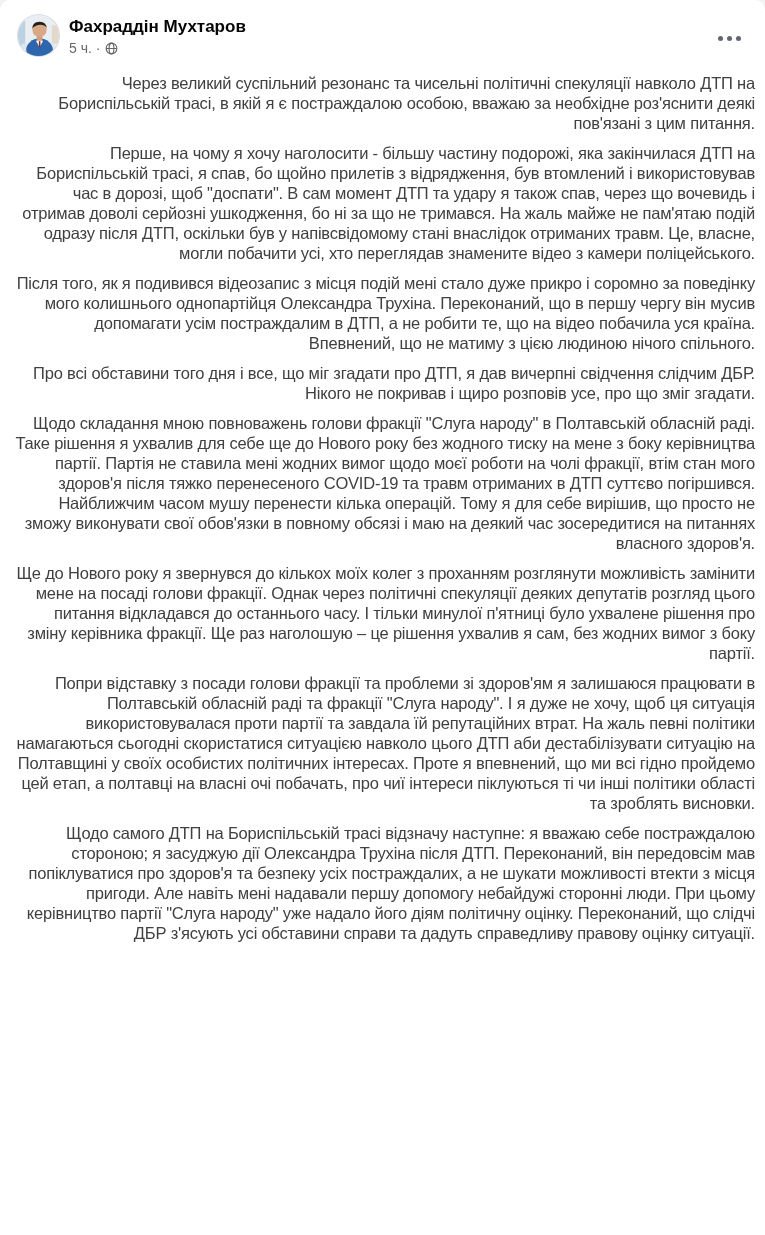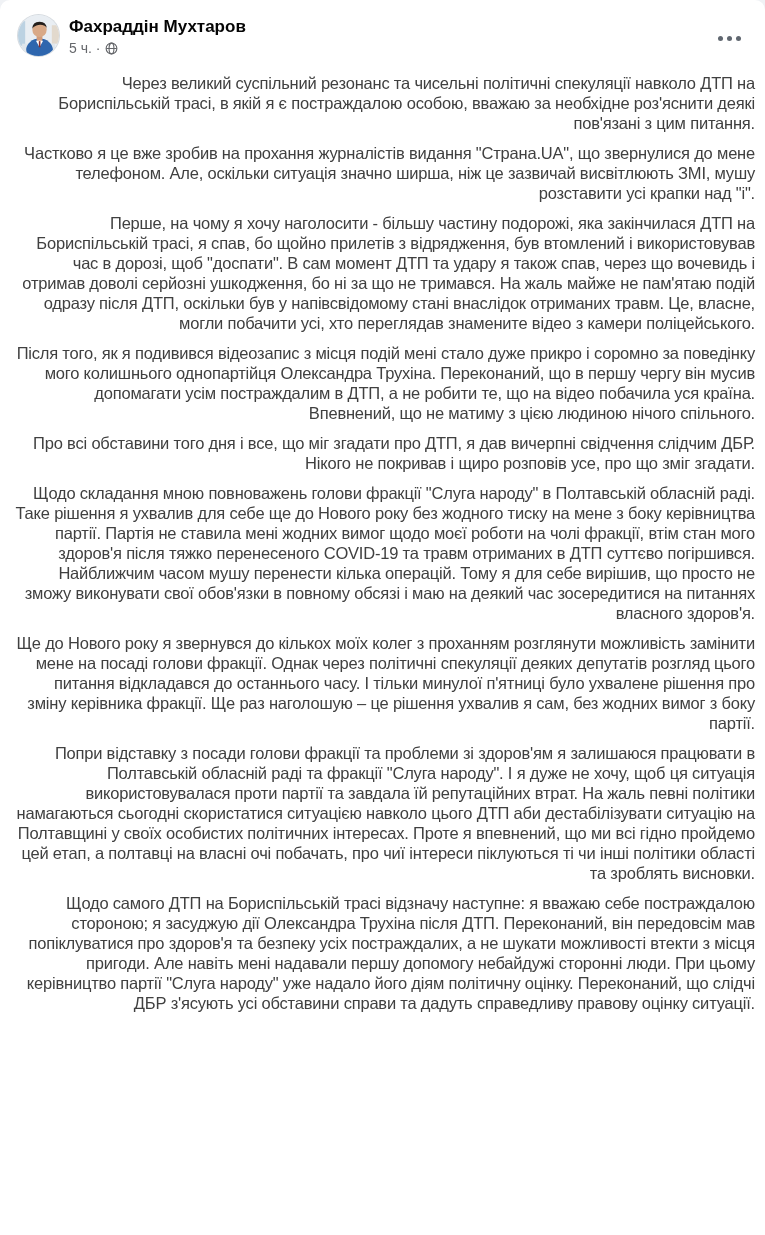--- a/index.html
+++ b/index.html
@@ -130,21 +130,20 @@
       <span class="ellipsis-icon">
           <i></i>
           <i></i>
           <i></i>
         </span>
     </div>
   </div>
 
   <div class="post-body">
       <p>Через великий суспільний резонанс та чисельні політичні спекуляції навколо ДТП на Бориспільській трасі, в якій я є постраждалою особою, вважаю за необхідне роз'яснити деякі пов'язані з цим питання.</p>
-      <p>Частково я це вже зробив на прохання журналістів видання "Страна.UA", що звернулися до мене телефоном. Але, оскільки ситуація значно ширша, ніж це зазвичай висвітлюють ЗМІ, мушу розставити усі крапки над "і".</p>
       <p>Перше, на чому я хочу наголосити - більшу частину подорожі, яка закінчилася ДТП на Бориспільській трасі, я спав, бо щойно прилетів з відрядження, був втомлений і використовував час в дорозі, щоб "доспати". В сам момент ДТП та удару я також спав, через що вочевидь і отримав доволі серйозні ушкодження, бо ні за що не тримався. На жаль майже не пам'ятаю подій одразу після ДТП, оскільки був у напівсвідомому стані внаслідок отриманих травм. Це, власне, могли побачити усі, хто переглядав знамените відео з камери поліцейського.</p>
       <p>Після того, як я подивився відеозапис з місця подій мені стало дуже прикро і соромно за поведінку мого колишнього однопартійця Олександра Трухіна. Переконаний, що в першу чергу він мусив допомагати усім постраждалим в ДТП, а не робити те, що на відео побачила уся країна. Впевнений, що не матиму з цією людиною нічого спільного.</p>
       <p>Про всі обставини того дня і все, що міг згадати про ДТП, я дав вичерпні свідчення слідчим ДБР. Нікого не покривав і щиро розповів усе, про що зміг згадати.</p>
       <p>Щодо складання мною повноважень голови фракції "Слуга народу" в Полтавській обласній раді. Таке рішення я ухвалив для себе ще до Нового року без жодного тиску на мене з боку керівництва партії. Партія не ставила мені жодних вимог щодо моєї роботи на чолі фракції, втім стан мого здоров'я після тяжко перенесеного COVID-19 та травм отриманих в ДТП суттєво погіршився. Найближчим часом мушу перенести кілька операцій. Тому я для себе вирішив, що просто не зможу виконувати свої обов'язки в повному обсязі і маю на деякий час зосередитися на питаннях власного здоров'я.</p>
       <p>Ще до Нового року я звернувся до кількох моїх колег з проханням розглянути можливість замінити мене на посаді голови фракції. Однак через політичні спекуляції деяких депутатів розгляд цього питання відкладався до останнього часу. І тільки минулої п'ятниці було ухвалене рішення про зміну керівника фракції. Ще раз наголошую – це рішення ухвалив я сам, без жодних вимог з боку партії.</p>
       <p>Попри відставку з посади голови фракції та проблеми зі здоров'ям я залишаюся працювати в Полтавській обласній раді та фракції "Слуга народу". І я дуже не хочу, щоб ця ситуація використовувалася проти партії та завдала їй репутаційних втрат. На жаль певні політики намагаються сьогодні скористатися ситуацією навколо цього ДТП аби дестабілізувати ситуацію на Полтавщині у своїх особистих політичних інтересах. Проте я впевнений, що ми всі гідно пройдемо цей етап, а полтавці на власні очі побачать, про чиї інтереси піклуються ті чи інші політики області та зроблять висновки.</p>
       <p>Щодо самого ДТП на Бориспільській трасі відзначу наступне: я вважаю себе постраждалою стороною; я засуджую дії Олександра Трухіна після ДТП. Переконаний, він передовсім мав попіклуватися про здоров'я та безпеку усіх постраждалих, а не шукати можливості втекти з місця пригоди. Але навіть мені надавали першу допомогу небайдужі сторонні люди. При цьому керівництво партії "Слуга народу" уже надало його діям політичну оцінку. Переконаний, що слідчі ДБР з'ясують усі обставини справи та дадуть справедливу правову оцінку ситуації.</p>
     </div>
 </div>
 

